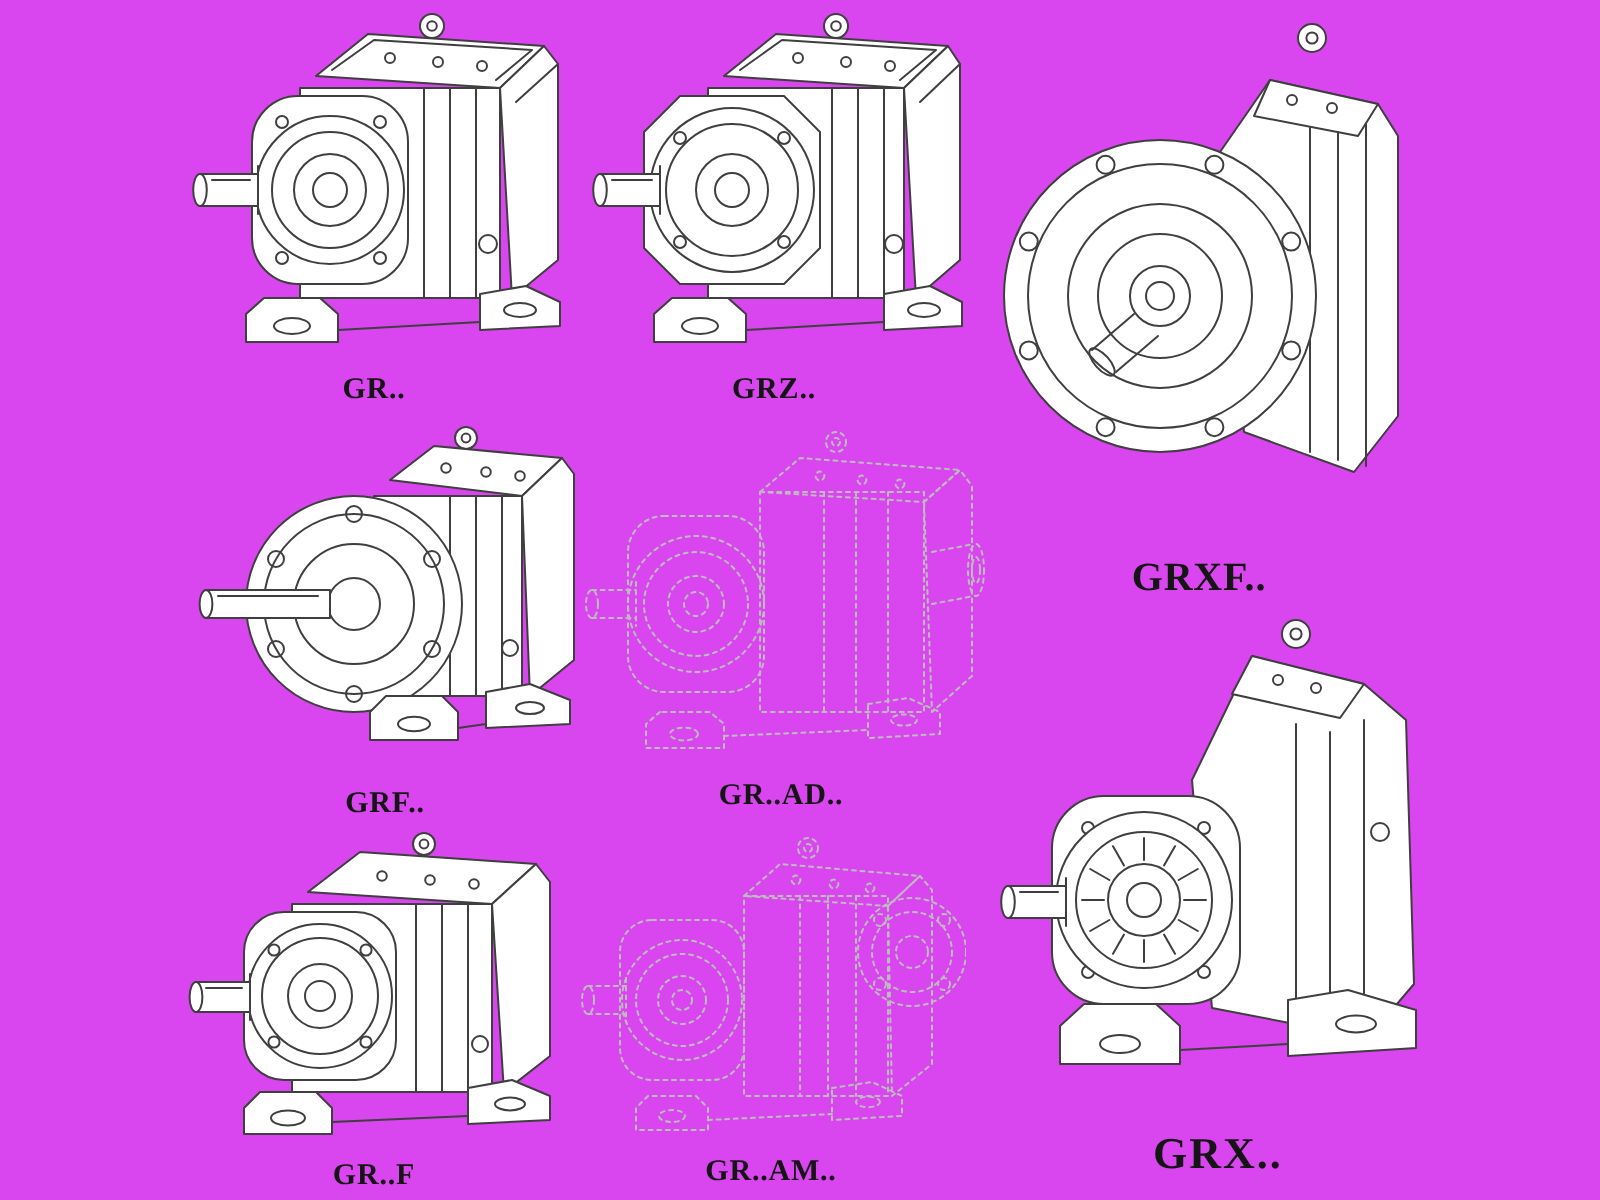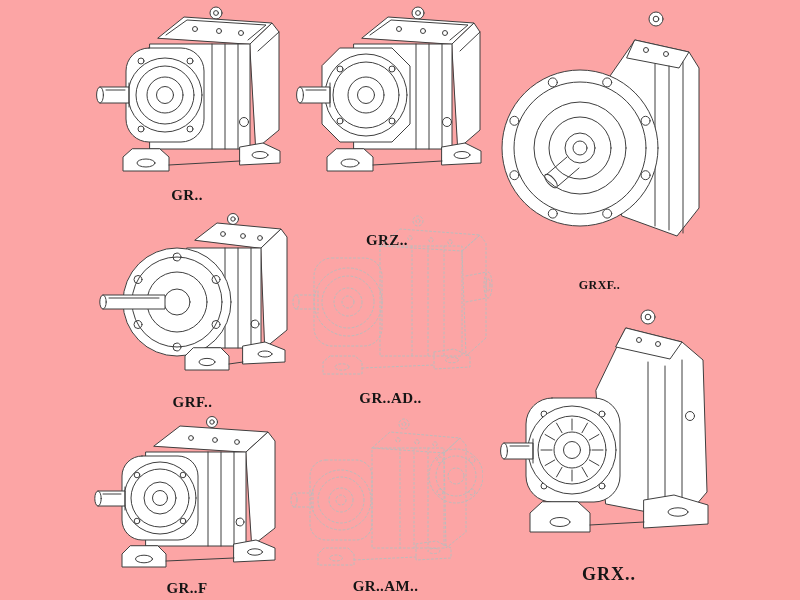--- a/index.html
+++ b/index.html
@@ -1,39 +1,39 @@
 <!DOCTYPE html>
 <html><head>
 <meta charset="utf-8">
 <style>
   * { margin:0; padding:0; box-sizing:border-box; }
   html,body { width:800px; height:600px; background:#ffffff; }
   .board {
-    position:relative; width:800px; height:600px; background:#fca5a5;
+    position:relative; width:800px; height:600px; background:#d946ef;
     overflow:hidden; font-family:"Liberation Serif", serif;
   }
   .fig { position:absolute; display:flex; flex-direction:column; align-items:center; }
   .fig-label {
     font-weight:700; color:#151515; font-size:15px; letter-spacing:.4px;
     margin-top:2px; text-align:center; white-space:nowrap;
   }
   svg.draw { display:block; }
   svg.draw .ln { stroke:#3f3f3f; stroke-width:1; fill:none; stroke-linecap:round; stroke-linejoin:round; }
   svg.draw .ln .f { fill:#ffffff; }
   svg.draw.faint .ln { stroke:#bcbcbc; stroke-dasharray:2 2.3; }
   #fig-gr    { left:92px;  top:2px;   width:190px; }
-  #fig-grz   { left:292px; top:2px;   width:190px;gap:45px; }
+  #fig-grz   { left:292px; top:2px;   width:190px; }
   #fig-grxf  { left:492px; top:4px;   width:215px; }
   #fig-grf   { left:95px;  top:210px; width:195px; }
   #fig-grad  { left:288px; top:210px; width:205px;font-family:Liberation Serif, serif; }
   #fig-grfoot{ left:92px;  top:412px; width:190px; }
   #fig-gram  { left:288px; top:414px; width:195px; }
   #fig-grx   { left:498px; top:296px; width:222px; }
-  #fig-grxf .fig-label { font-size:12px; margin-top:6px; }
-  #fig-grx  .fig-label { font-size:18px; letter-spacing:1px; }
+  #fig-grxf .fig-label { font-size:20px; margin-top:6px; }
+  #fig-grx  .fig-label { font-size:22px; letter-spacing:1px; }
 </style>
 </head>
 <body>
 
 <div class="board">
 
   <figure class="fig" id="fig-gr">
     <svg class="draw" viewBox="0 0 190 183" width="190" height="183">
       <g class="ln">
         <circle class="f" cx="124" cy="11" r="6"></circle>

